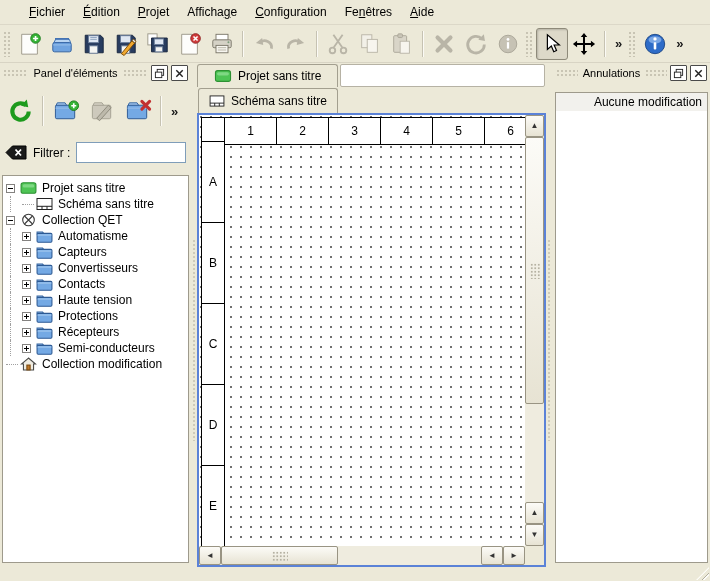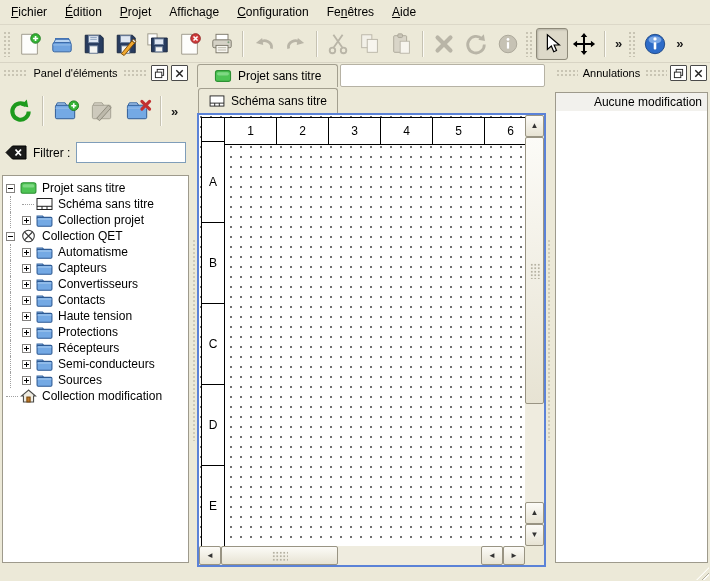--- a/index.html
+++ b/index.html
@@ -2,21 +2,21 @@
 <html><head>
 <meta charset="utf-8">
 <style>
   html,body{margin:0;padding:0;}
   body{width:710px;height:581px;overflow:hidden;background:#ece9d8;
        font-family:"Liberation Sans","DejaVu Sans",sans-serif;font-size:12px;color:#000;
        -webkit-user-select:none;user-select:none;}
   #app{width:710px;height:581px;display:flex;flex-direction:column;position:relative;}
 
   
-  .menubar{height:24px;display:flex;align-items:center;padding-left:2px;
+  .menubar{height:24px;display:flex;align-items:center;padding-left:20px;
            border-bottom:1px solid #dcd8c8;background:#ece9d8;flex:none;}
   .menu-item{padding:3px 9px;cursor:default;white-space:nowrap;}
   .menu-item u{text-decoration:underline;}
 
   
   .toolbar{height:37px;display:flex;align-items:center;padding:0 2px;
            border-bottom:1px solid #d8d4c4;background:#ece9d8;flex:none;}
   .tb-handle{width:8px;height:26px;margin:0 3px 0 1px;flex:none;
              background-image:radial-gradient(circle,#c8c4b3 1px,rgba(0,0,0,0) 1.3px);
              background-size:4px 4px;}
@@ -354,36 +354,20 @@
           <div class="tree-row d1">
             <span class="stub"></span>
             <span class="tree-ico">
               <svg viewBox="0 0 17 13">
                 <rect x="1" y="1" width="15" height="11" fill="#fff" stroke="#222"></rect>
                 <path d="M1 8.8h15M6 8.8V12M11 8.8V12" stroke="#222" fill="none"></path>
               </svg>
             </span>
             <span>Schéma sans titre</span>
           </div>
-          <div class="tree-row d1">
-            <span class="expander">
-              <svg viewBox="0 0 9 9">
-                <rect x="0.5" y="0.5" width="8" height="8" fill="#fff" stroke="#848280"></rect>
-                <path d="M2 4.5h5M4.5 2v5" stroke="#000"></path>
-              </svg>
-            </span>
-            <span class="tree-ico">
-              <svg viewBox="0 0 16 13">
-                <path d="M1 4.5V2.8h5.2L7.6 4.5z" fill="#9ec4ef" stroke="#35659f"></path>
-                <rect x="1" y="4" width="14" height="8.3" rx="1" fill="#74a9e4" stroke="#2d5a94"></rect>
-                <path d="M1.5 5.6h13" stroke="#a8cbf0"></path>
-              </svg>
-            </span>
-            <span>Collection projet</span>
-          </div>
           <div class="tree-row d0">
             <span class="expander">
               <svg viewBox="0 0 9 9">
                 <rect x="0.5" y="0.5" width="8" height="8" fill="#fff" stroke="#848280"></rect>
                 <path d="M2 4.5h5" stroke="#000"></path>
               </svg>
             </span>
             <span class="tree-ico">
               <svg viewBox="0 0 14 14">
                 <circle cx="7" cy="7" r="5.8" fill="#fff" stroke="#3a3a3a" stroke-width="1.1"></circle>
@@ -512,36 +496,20 @@
               </svg>
             </span>
             <span class="tree-ico">
               <svg viewBox="0 0 16 13">
                 <path d="M1 4.5V2.8h5.2L7.6 4.5z" fill="#9ec4ef" stroke="#35659f"></path>
                 <rect x="1" y="4" width="14" height="8.3" rx="1" fill="#74a9e4" stroke="#2d5a94"></rect>
                 <path d="M1.5 5.6h13" stroke="#a8cbf0"></path>
               </svg>
             </span>
             <span>Semi-conducteurs</span>
-          </div>
-          <div class="tree-row d1">
-            <span class="expander">
-              <svg viewBox="0 0 9 9">
-                <rect x="0.5" y="0.5" width="8" height="8" fill="#fff" stroke="#848280"></rect>
-                <path d="M2 4.5h5M4.5 2v5" stroke="#000"></path>
-              </svg>
-            </span>
-            <span class="tree-ico">
-              <svg viewBox="0 0 16 13">
-                <path d="M1 4.5V2.8h5.2L7.6 4.5z" fill="#9ec4ef" stroke="#35659f"></path>
-                <rect x="1" y="4" width="14" height="8.3" rx="1" fill="#74a9e4" stroke="#2d5a94"></rect>
-                <path d="M1.5 5.6h13" stroke="#a8cbf0"></path>
-              </svg>
-            </span>
-            <span>Sources</span>
           </div>
           <div class="tree-row d0">
             <span class="stub"></span>
             <span class="tree-ico">
               <svg viewBox="0 0 15 13">
                 <path d="M7.5 1L1 6.5h1.8V12h9.4V6.5H14z" fill="#efece2" stroke="#4a4a48"></path>
                 <rect x="6" y="7.5" width="3" height="4.5" fill="#c07828" stroke="#7a4a10"></rect>
               </svg>
             </span>
             <span>Collection modification</span>

